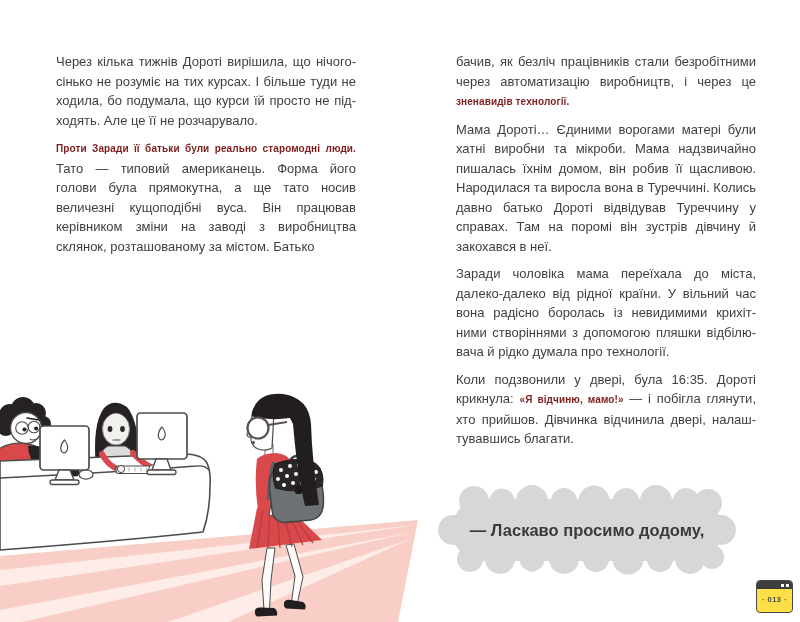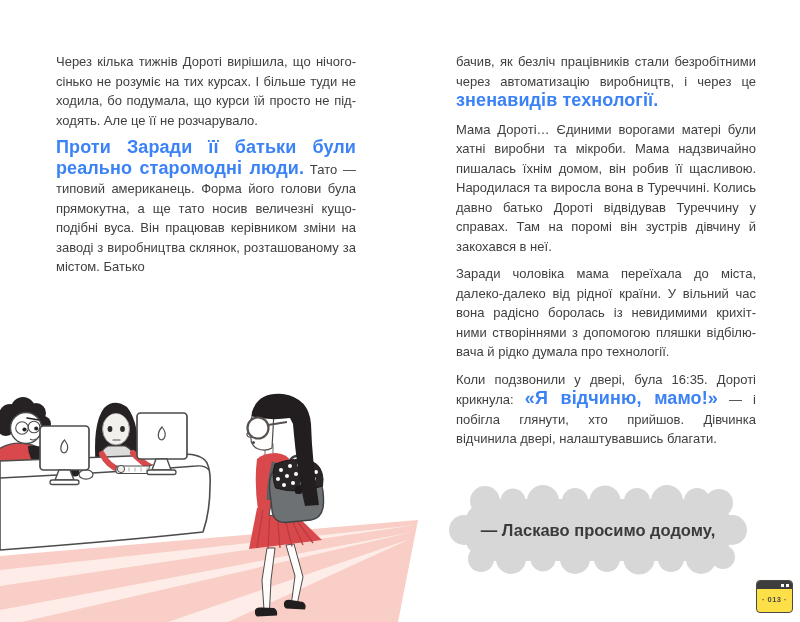--- a/index.html
+++ b/index.html
@@ -9,23 +9,23 @@
     font-family:"Liberation Sans","DejaVu Sans",sans-serif;
   }
   .col {
     position:absolute; top:52px; width:300px;
     font-size:13px; line-height:19.5px; text-align:justify;
     hyphens:manual; -webkit-hyphens:manual; color:#3f3f3f;
   }
   .col-left  { left:56px; }
   .col-right { left:456px; }
   .para { margin:0 0 8px 0; }
-  .lead { font-weight:bold; font-size:18px; color:#3b82f6; letter-spacing:0.1px; }
+  .lead { font-weight:bold; font-size:10px; color:#7f1d1d; letter-spacing:0.1px; }
   .illustration { position:absolute; left:0; top:382px; width:460px; height:240px; }
-  .bubble { position:absolute; left:447px; top:481px; width:302px; height:98px; }
+  .bubble { position:absolute; left:436px; top:481px; width:302px; height:98px; }
   .bubble svg { position:absolute; left:0; top:0; width:100%; height:100%; }
   .bubble-text {
     position:absolute; left:0; top:0; right:0; bottom:0;
     display:flex; flex-direction:column; align-items:center; justify-content:center;
     font-weight:bold; font-size:16.5px; line-height:25px; color:#3a3a3a; text-align:center;
   }
   .marker {
     position:absolute; left:756px; top:580px; width:37px; height:33px;
     border:1.5px solid #4a4a4a; border-radius:4px; background:#fde047;
     box-sizing:border-box; overflow:hidden;

